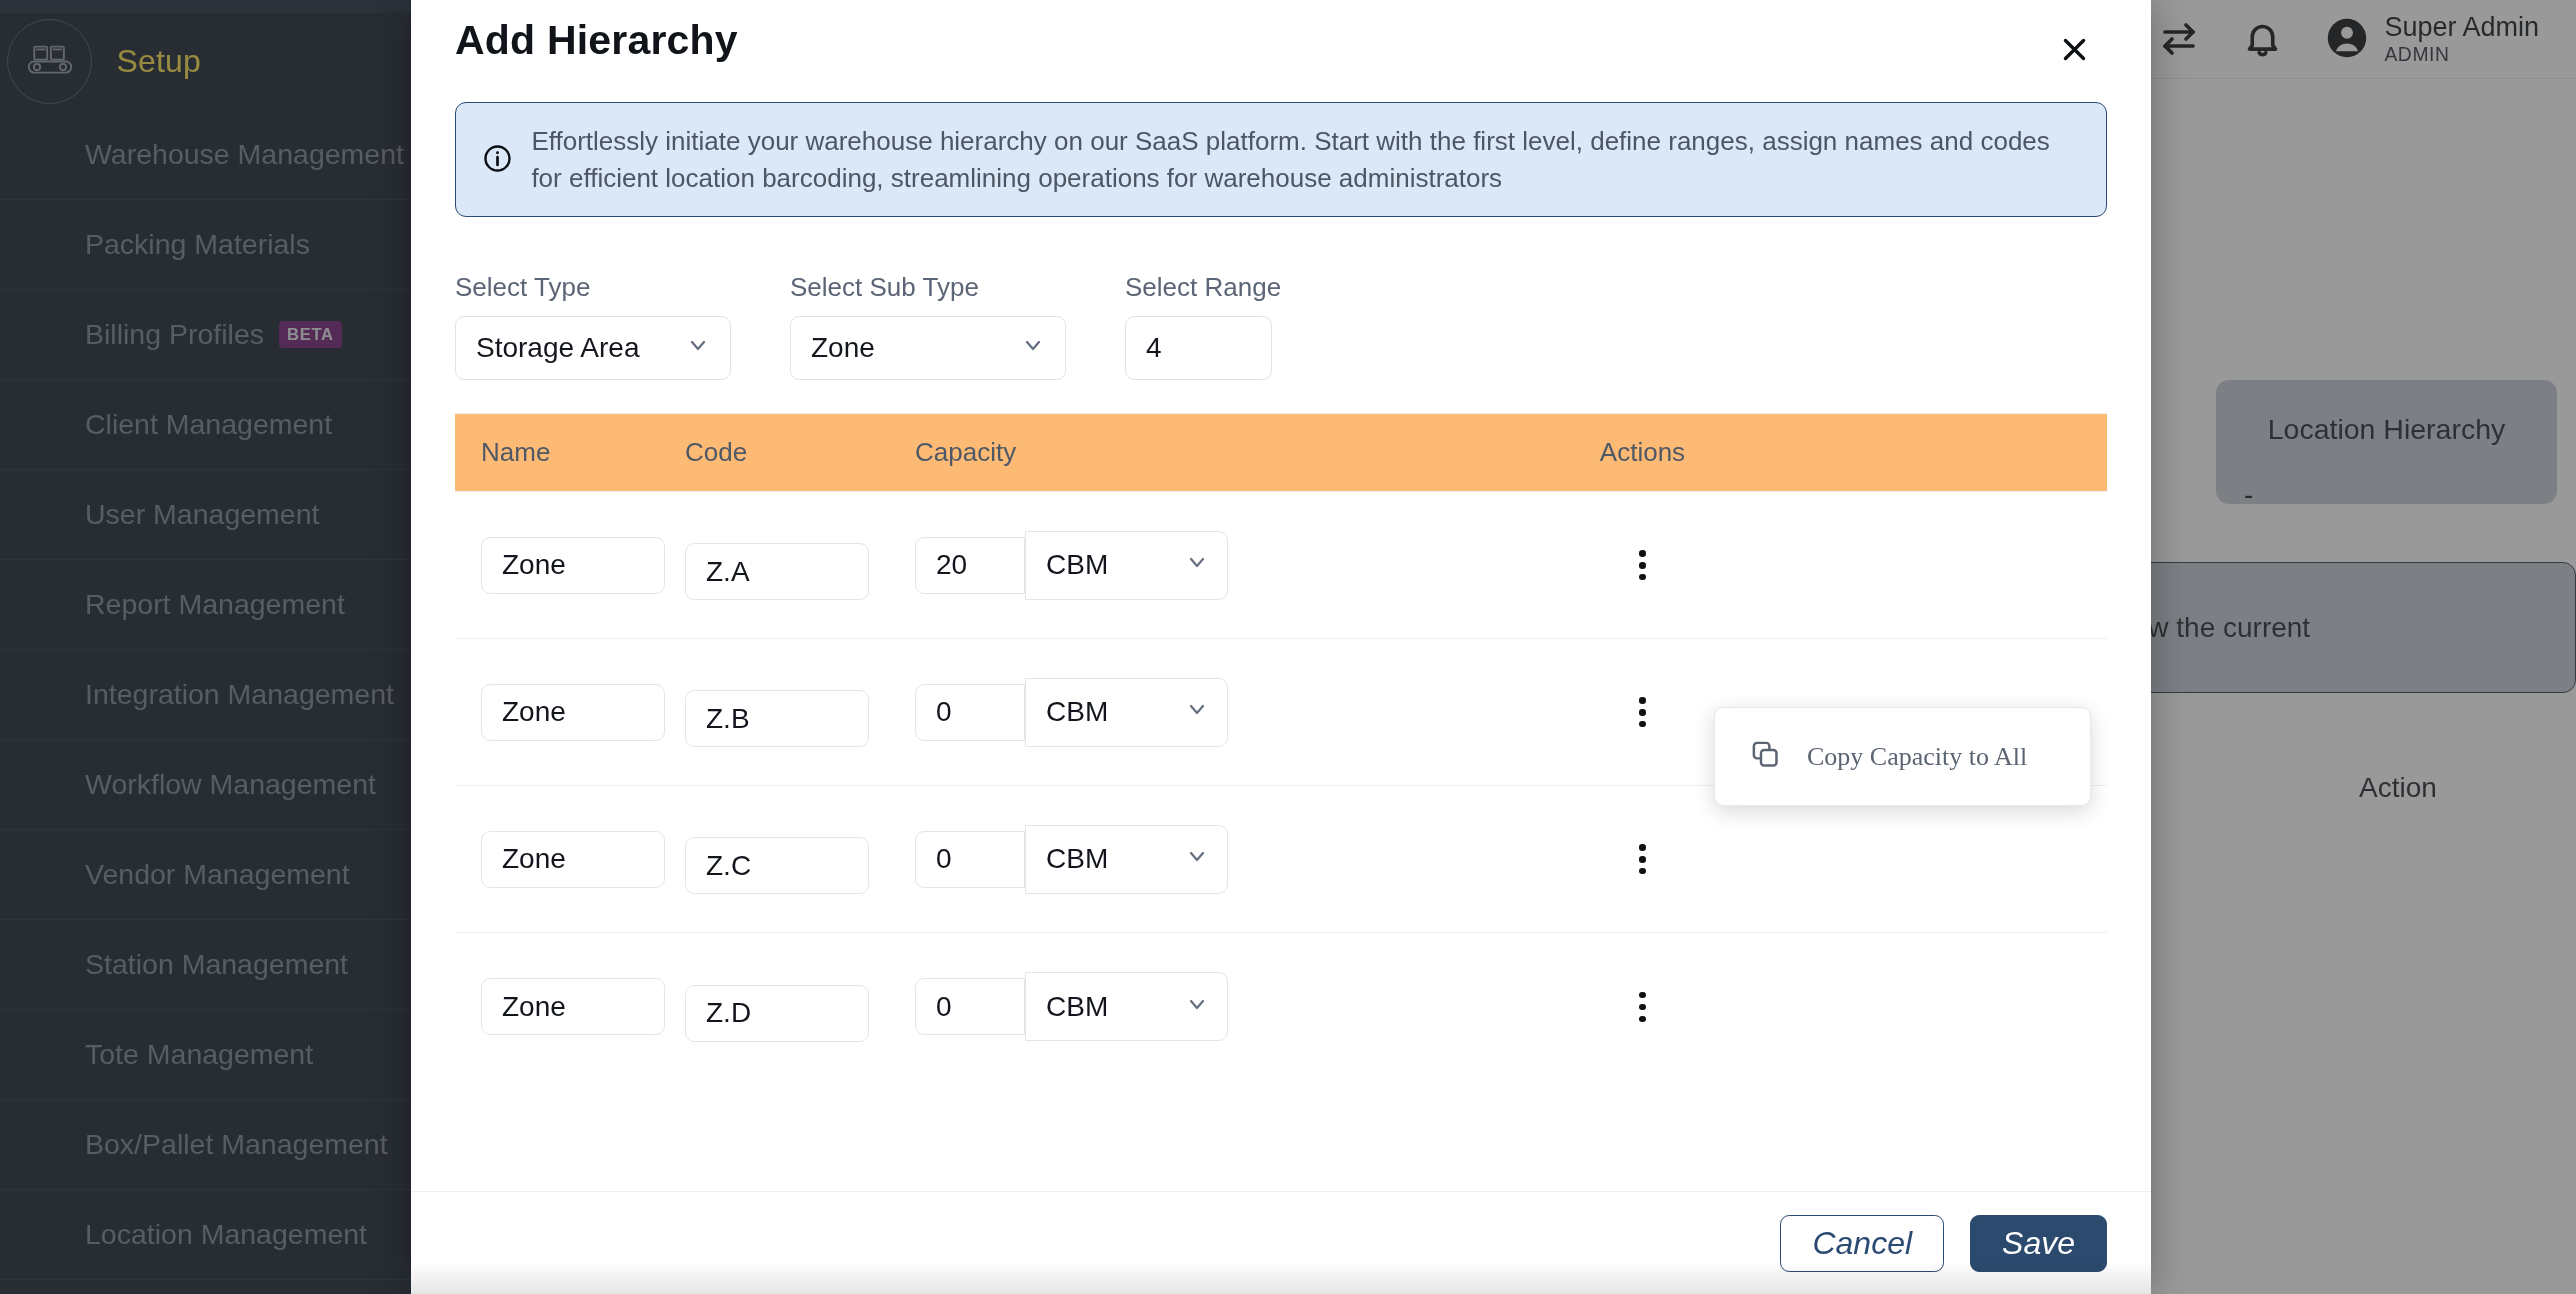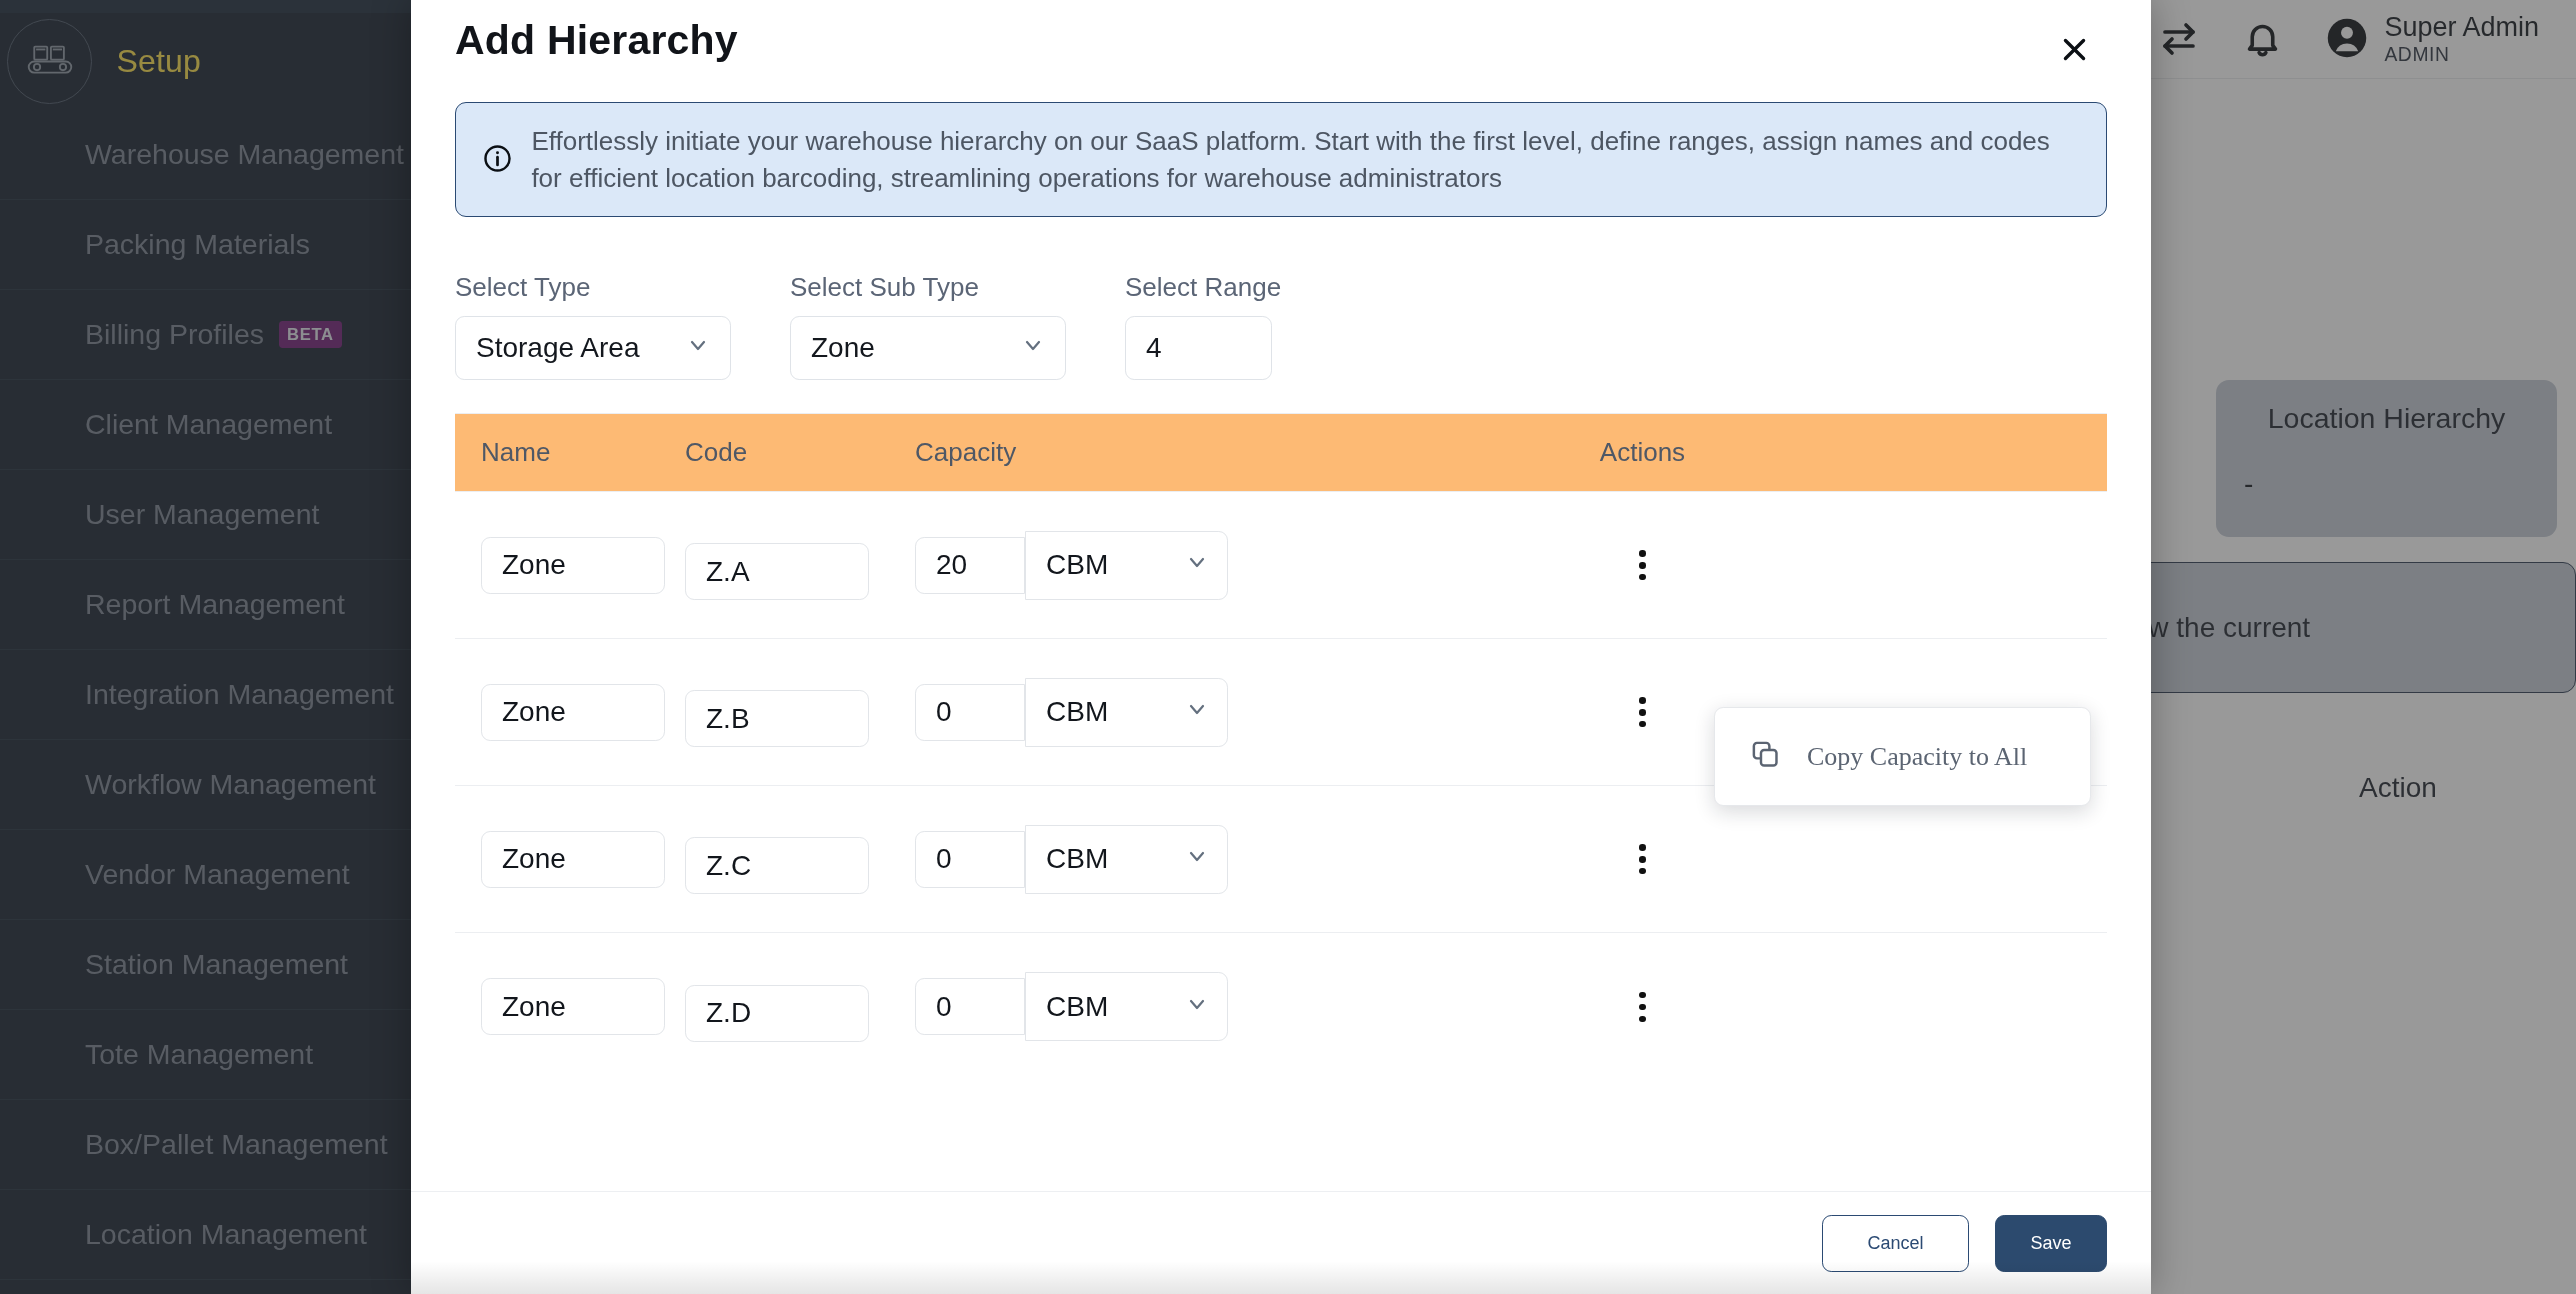--- a/index.html
+++ b/index.html
@@ -66,22 +66,22 @@
   .user-name { font-size: 27px; color: #10151c; }
   .user-role { font-size: 19.3px; color: #2b3340; letter-spacing: 0.6px; }
 
   
   .bg-card {
     position: absolute; border-radius: 13px; background: #c2c9d4;
     display: flex; flex-direction: column;
     align-items: center; justify-content: flex-start;
   }
   #bg-hierarchy-card {
-    left: 2216px; top: 380px; width: 341px; height: 157px;
-    padding-top: 22px;
+    left: 2216px; top: 380px; width: 341px; height: 124px;
+    padding-top: 33px;
   }
   .bg-card-title { font-size: 28.5px; color: #1d232c; }
   .bg-card-value { font-size: 28px; color: #11161d; margin-top: 33px; align-self:flex-start; padding-left:28px;}
   #bg-desc-box {
     position: absolute; left: 2003px; top: 562px; width: 573px; height: 131px;
     border: 1.8px solid #2a3a50; border-radius: 13px;
     background: #c2c9d4;
     display: flex; align-items: center; padding-left: 26px;
     font-size: 28px; color: #1d232c; white-space: nowrap; overflow: hidden;
   }
@@ -197,23 +197,23 @@
     z-index: 30; cursor: pointer; font-family: Liberation Serif, serif;
   }
   #context-menu-label { font-size: 26px; color: #5b6472; }
 
   #modal-footer {
     flex: 0 0 auto; height: 103px; border-top: 0.9px solid #edeff2;
     display: flex; align-items: center; justify-content: flex-end;
     gap: 26px; padding-right: 44px; background: #fff;
   }
   .btn {
-    height: 57px; border-radius: 9.2px; font-size: 18px;
+    height: 57px; border-radius: 9.2px; font-size: 32px;
     display: flex; align-items: center; justify-content: center;
-    cursor: pointer; padding: 0 31px;
+    cursor: pointer; padding: 0 31px; font-style: italic;
   }
   #cancel-button { background: #fff; border: 1.8px solid #2b4a73; color: #2b4a73; min-width: 147px; }
   #save-button { background: #2c4a6e; border: 1.8px solid #2c4a6e; color: #ffffff; min-width: 112px; }
 
   
   #modal-bottom-fade {
     position: absolute; left: 411px; bottom: 0; width: 1740px; height: 33px;
     background: linear-gradient(to bottom, rgba(0,0,0,0), rgba(0,0,0,.10));
     pointer-events: none;
   }

